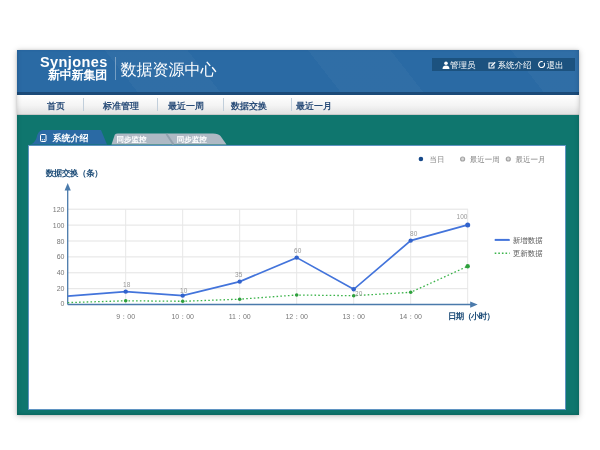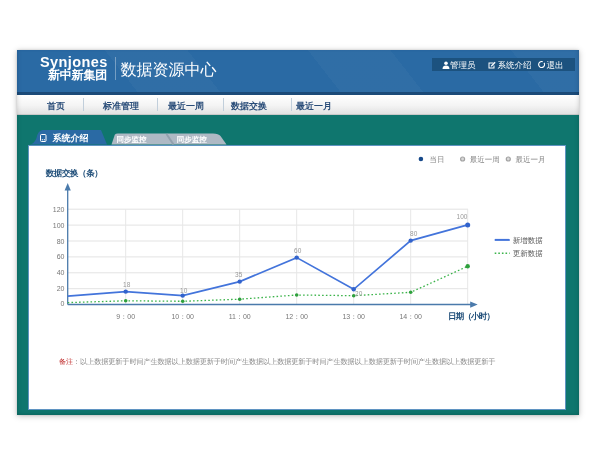--- a/index.html
+++ b/index.html
@@ -163,15 +163,14 @@
       <circle cx="434.6" cy="14" r="2" fill="#d9d9d9" stroke="#a2a2a2" stroke-width="1.2"></circle>
       <text x="441.7" y="16.7" font-size="7.5" fill="#858585">最近一周</text>
       <circle cx="480.3" cy="14" r="2" fill="#d9d9d9" stroke="#a2a2a2" stroke-width="1.2"></circle>
       <text x="487.5" y="16.7" font-size="7.5" fill="#858585">最近一月</text>
 
       <line x1="466.7" y1="94.9" x2="481.7" y2="94.9" stroke="#4374db" stroke-width="2"></line>
       <text x="484.7" y="97.7" font-size="7.5" fill="#5a5a5a">新增数据</text>
       <line x1="466.7" y1="108.3" x2="481.7" y2="108.3" stroke="#3bb34a" stroke-width="1.6" stroke-dasharray="1.6,2"></line>
       <text x="484.7" y="111.1" font-size="7.5" fill="#5a5a5a">更新数据</text>
     </svg>
-    <div class="note"><b>备注</b>：以上数据更新于时间产生数据以上数据更新于时间产生数据以上数据更新于时间产生数据以上数据更新于时间产生数据以上数据更新于</div>
   </div>
 </div>
 
 </body></html>

